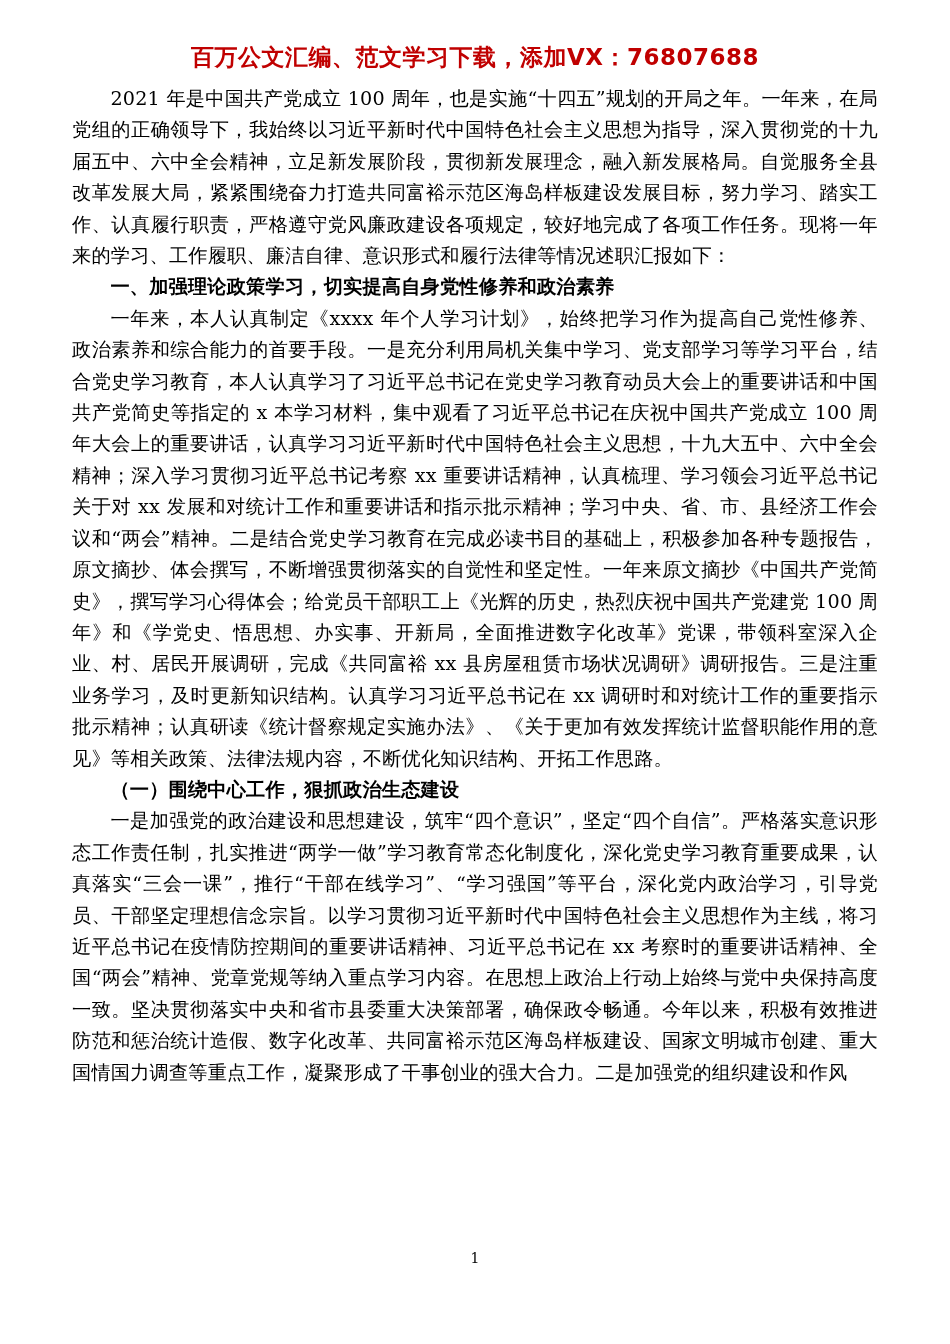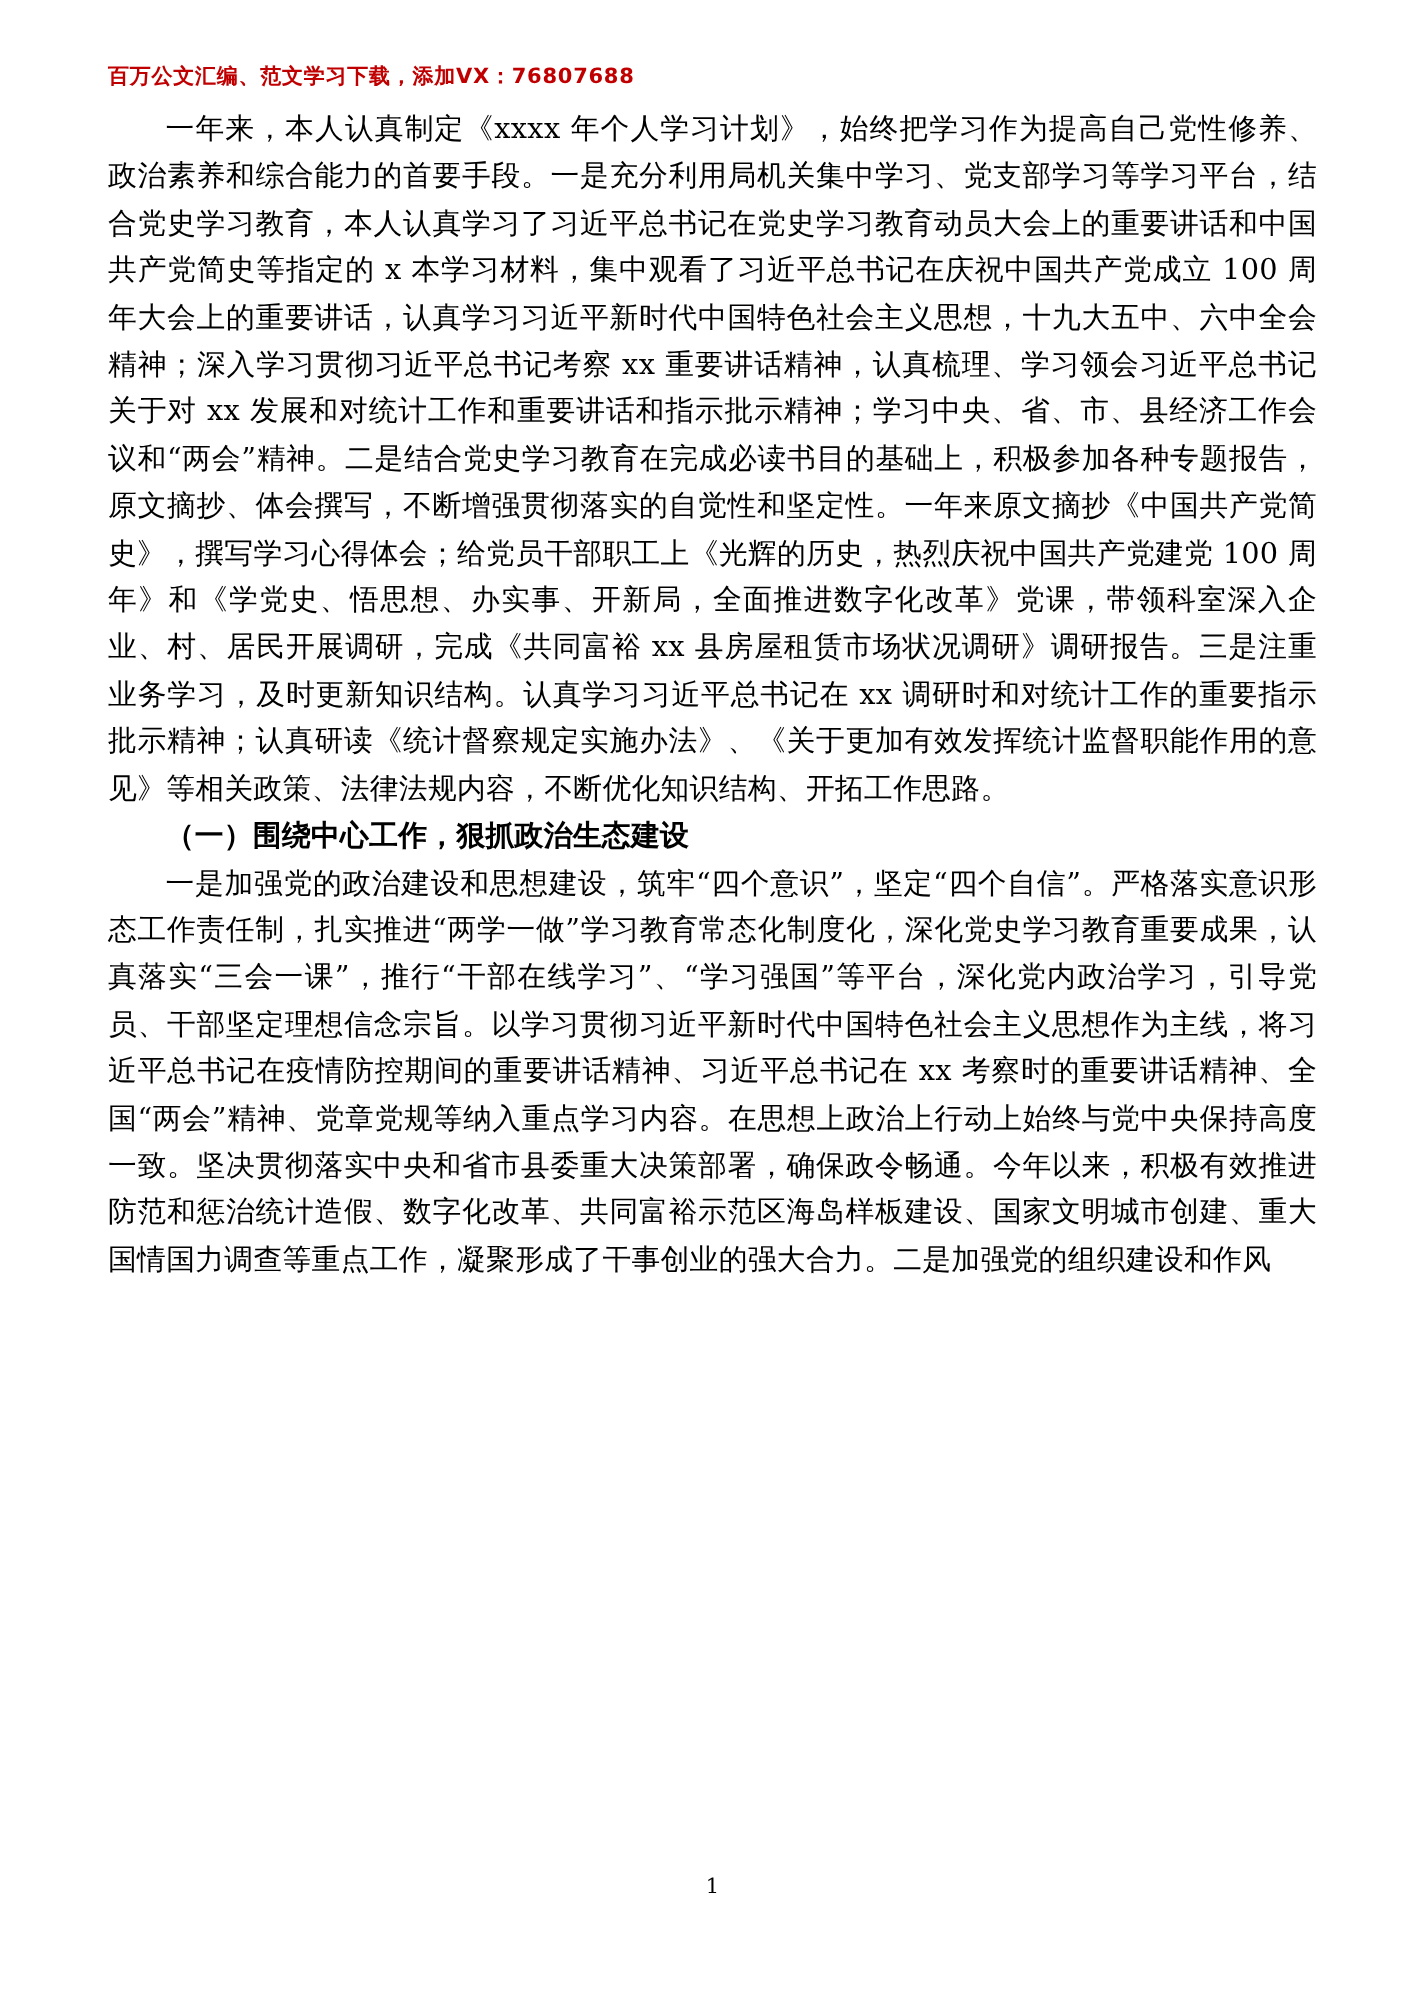--- a/index.html
+++ b/index.html
@@ -16,24 +16,24 @@
     overflow: hidden;
   }
   .page {
     width: 950px;
     height: 1344px;
     box-sizing: border-box;
     padding: 0 72px;
     position: relative;
   }
   .banner {
-    text-align: left;
+    text-align: center;
     color: #c00000;
     font-weight: bold;
-    font-size: 14px;
+    font-size: 23px;
     letter-spacing: 0.5px;
     padding-top: 42px;
     padding-bottom: 10px;
     font-family: "DejaVu Sans", "Liberation Sans", sans-serif;
   }
   .body-text {
     font-size: 19.2px;
     line-height: 31.4px;
     text-align: justify;
     text-justify: inter-ideograph;
@@ -60,20 +60,22 @@
   }
 </style>
 </head>
 <body>
 
 <div class="page">
 
   <div class="banner">百万公文汇编、范文学习下载，添加VX：76807688</div>
 
   <div class="body-text">
+    <p class="indent">2021 年是中国共产党成立 100 周年，也是实施“十四五”规划的开局之年。一年来，在局党组的正确领导下，我始终以习近平新时代中国特色社会主义思想为指导，深入贯彻党的十九届五中、六中全会精神，立足新发展阶段，贯彻新发展理念，融入新发展格局。自觉服务全县改革发展大局，紧紧围绕奋力打造共同富裕示范区海岛样板建设发展目标，努力学习、踏实工作、认真履行职责，严格遵守党风廉政建设各项规定，较好地完成了各项工作任务。现将一年来的学习、工作履职、廉洁自律、意识形式和履行法律等情况述职汇报如下：</p>
+    <p class="heading">一、加强理论政策学习，切实提高自身党性修养和政治素养</p>
     <p class="indent">一年来，本人认真制定《xxxx 年个人学习计划》，始终把学习作为提高自己党性修养、政治素养和综合能力的首要手段。一是充分利用局机关集中学习、党支部学习等学习平台，结合党史学习教育，本人认真学习了习近平总书记在党史学习教育动员大会上的重要讲话和中国共产党简史等指定的 x 本学习材料，集中观看了习近平总书记在庆祝中国共产党成立 100 周年大会上的重要讲话，认真学习习近平新时代中国特色社会主义思想，十九大五中、六中全会精神；深入学习贯彻习近平总书记考察 xx 重要讲话精神，认真梳理、学习领会习近平总书记关于对 xx 发展和对统计工作和重要讲话和指示批示精神；学习中央、省、市、县经济工作会议和“两会”精神。二是结合党史学习教育在完成必读书目的基础上，积极参加各种专题报告，原文摘抄、体会撰写，不断增强贯彻落实的自觉性和坚定性。一年来原文摘抄《中国共产党简史》，撰写学习心得体会；给党员干部职工上《光辉的历史，热烈庆祝中国共产党建党 100 周年》和《学党史、悟思想、办实事、开新局，全面推进数字化改革》党课，带领科室深入企业、村、居民开展调研，完成《共同富裕 xx 县房屋租赁市场状况调研》调研报告。三是注重业务学习，及时更新知识结构。认真学习习近平总书记在 xx 调研时和对统计工作的重要指示批示精神；认真研读《统计督察规定实施办法》、《关于更加有效发挥统计监督职能作用的意见》等相关政策、法律法规内容，不断优化知识结构、开拓工作思路。</p>
     <p class="heading">（一）围绕中心工作，狠抓政治生态建设</p>
     <p class="indent">一是加强党的政治建设和思想建设，筑牢“四个意识”，坚定“四个自信”。严格落实意识形态工作责任制，扎实推进“两学一做”学习教育常态化制度化，深化党史学习教育重要成果，认真落实“三会一课”，推行“干部在线学习”、“学习强国”等平台，深化党内政治学习，引导党员、干部坚定理想信念宗旨。以学习贯彻习近平新时代中国特色社会主义思想作为主线，将习近平总书记在疫情防控期间的重要讲话精神、习近平总书记在 xx 考察时的重要讲话精神、全国“两会”精神、党章党规等纳入重点学习内容。在思想上政治上行动上始终与党中央保持高度一致。坚决贯彻落实中央和省市县委重大决策部署，确保政令畅通。今年以来，积极有效推进防范和惩治统计造假、数字化改革、共同富裕示范区海岛样板建设、国家文明城市创建、重大国情国力调查等重点工作，凝聚形成了干事创业的强大合力。二是加强党的组织建设和作风</p>
   </div>
 
   <div class="page-number">1</div>
 
 </div>
 
 </body></html>

